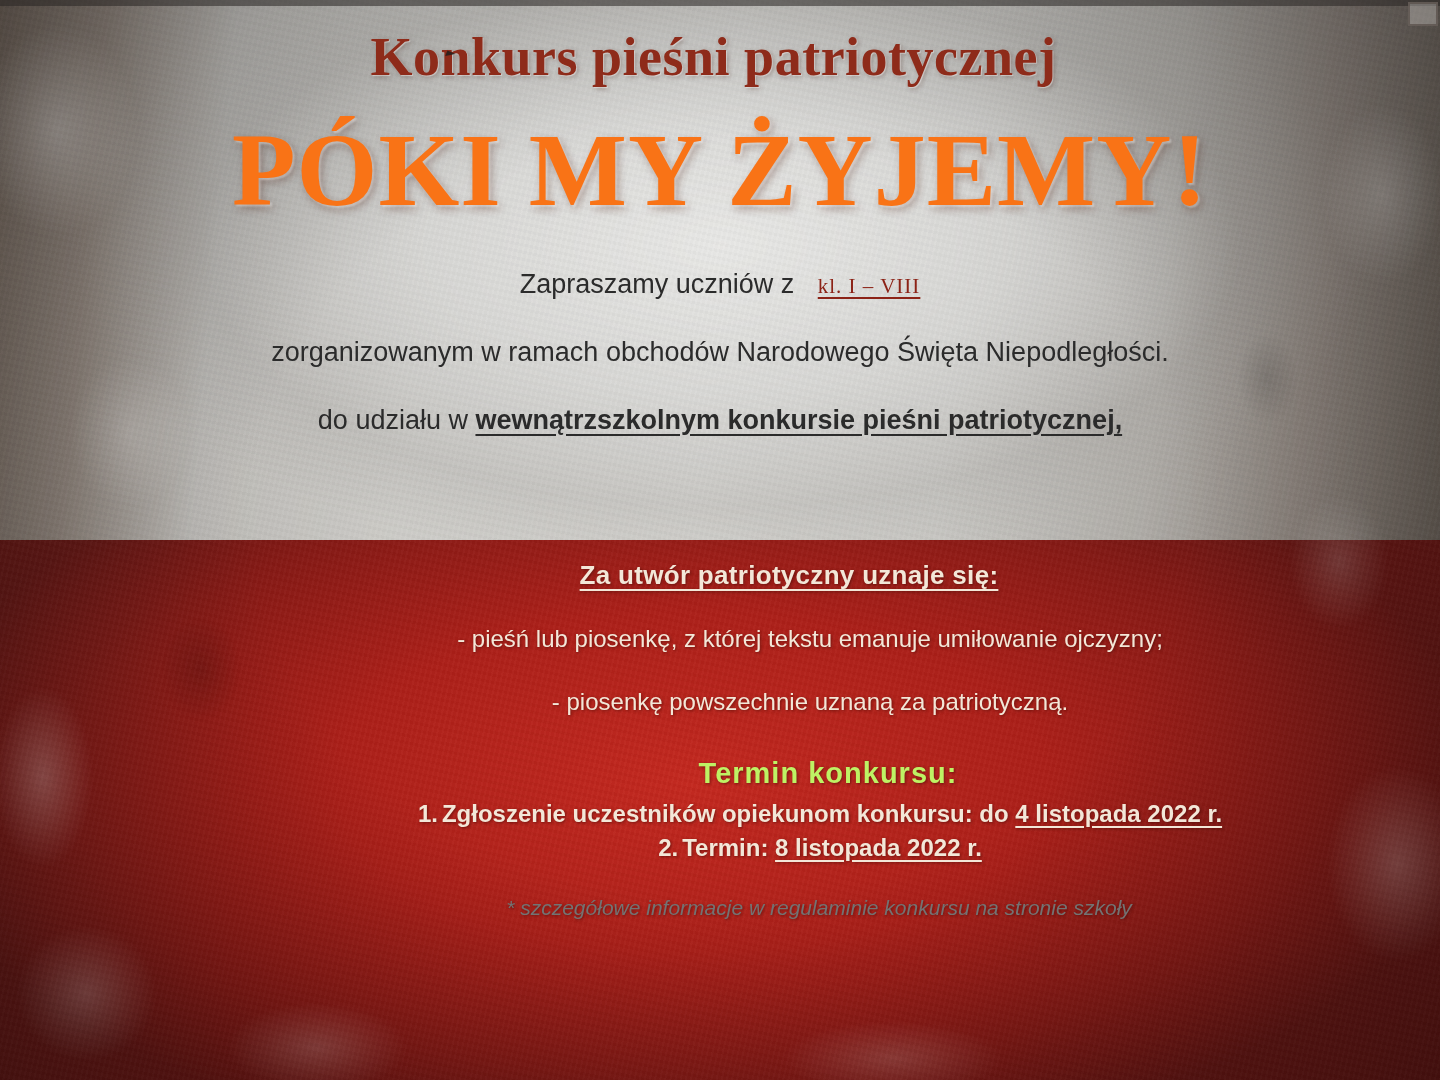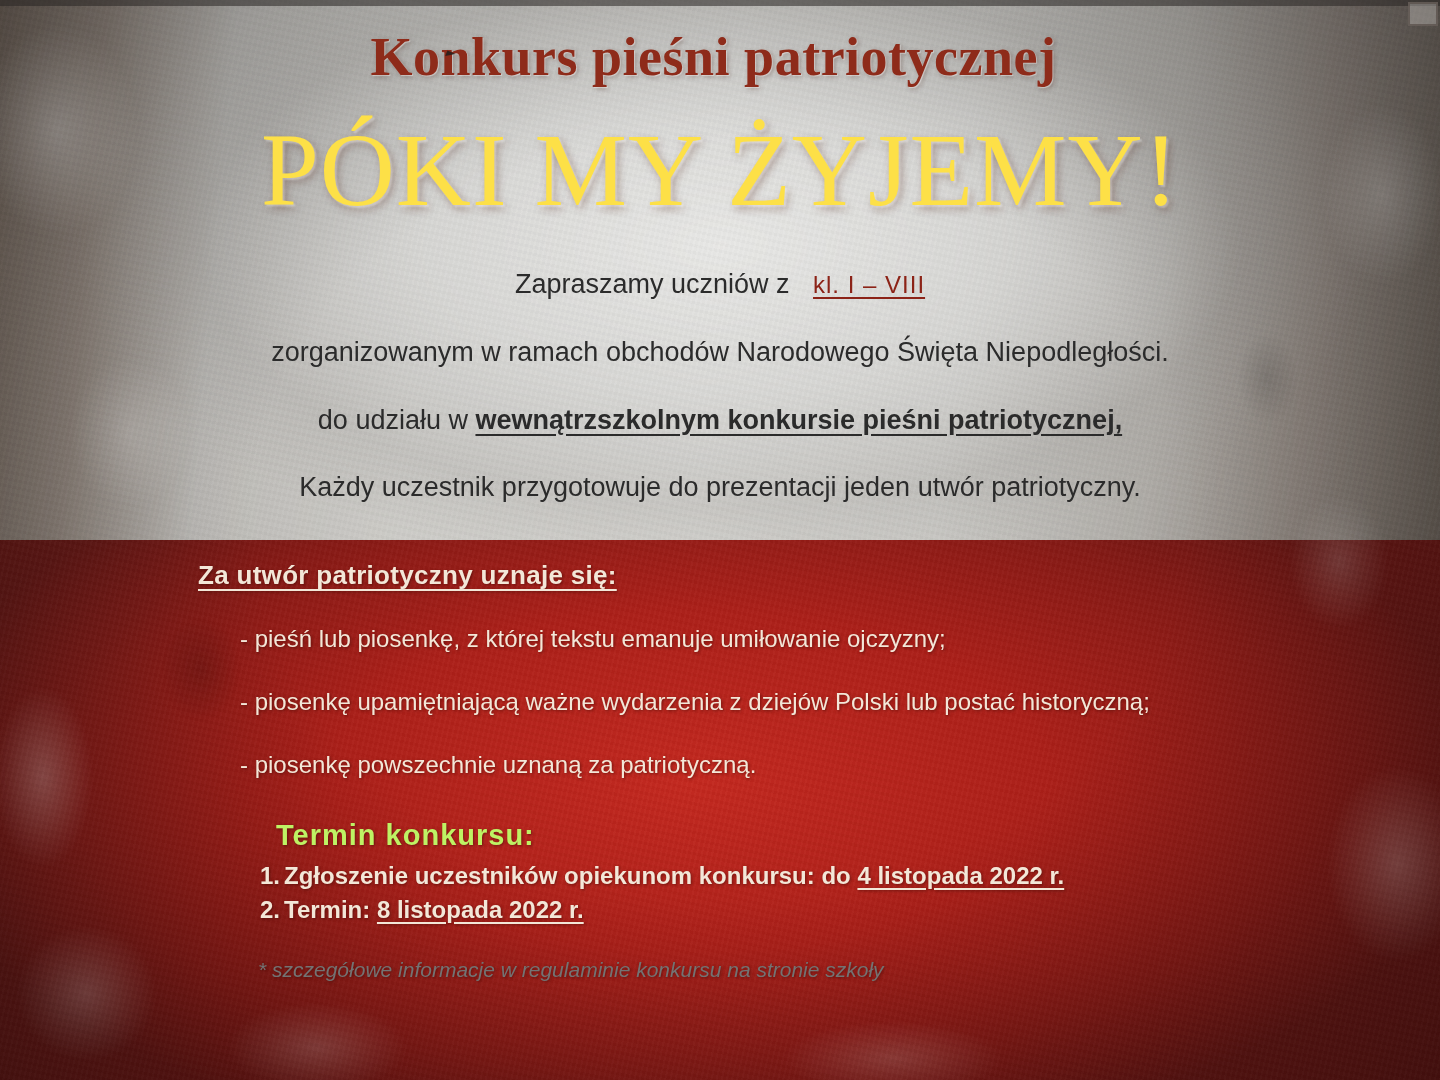--- a/index.html
+++ b/index.html
@@ -95,60 +95,60 @@
     font-weight: bold;
     font-size: 54px;
     letter-spacing: 0.5px;
     color: #8e2b1a;
     text-shadow: 1px 1px 1px rgba(255,255,255,0.45), 2px 2px 5px rgba(60,20,10,0.30);
   }
   .title-big {
     position: absolute;
     top: 110px; left: 0; right: 0;
     font-family: "Liberation Serif", serif;
-    font-weight: normal;
+    font-weight: bold;
     font-size: 104px;
     letter-spacing: 1px;
-    color: #fde047;
+    color: #f97316;
     text-shadow: 2px 2px 2px rgba(255,255,255,0.35), 3px 4px 8px rgba(70,20,10,0.35);
   }
 
   .intro {
     position: absolute;
     left: 60px; right: 60px;
     top: 268px;
     color: #2b2b2b;
     font-size: 27px;
     line-height: 1.25;
   }
   .intro p { margin: 0 0 34px 0; }
   .intro .u {
     text-decoration: underline;
     text-underline-offset: 4px;
   }
   .accent-red {
     color: #8c2317;
-    font-family: Liberation Sans, sans-serif;
-    font-size: 24px;
+    font-family: Liberation Serif, serif;
+    font-size: 21px;
     letter-spacing: 1px;
     margin-left: 16px;
   }
   .bold-u {
     font-weight: bold;
     text-decoration: underline;
     text-underline-offset: 5px;
   }
 
   
   .red-block {
     position: absolute;
     left: 0; right: 0;
     top: 560px;
     color: #f3e7d8;
-    text-align: left;
+    text-align: center;
     padding-left: 170px;
     padding-right: 60px;
     font-size: 25px;
     text-shadow: 1px 1px 3px rgba(60,10,6,0.55);
     margin-left: 28px;
   }
   .red-heading {
     font-weight: bold;
     font-size: 26px;
     text-decoration: underline;
@@ -218,28 +218,26 @@
     <div class="cursor"></div>
 
     <div class="intro">
       <p>
         <span>Zapraszamy uczniów z </span><span class="accent-red u">kl. I – VIII</span>
       </p>
       <p>zorganizowanym w ramach obchodów Narodowego Święta Niepodległości.</p>
       <p>
         <span>do udziału w </span><span class="bold-u">wewnątrzszkolnym konkursie pieśni patriotycznej,</span>
       </p>
-      <p>Każdy uczestnik przygotowuje do prezentacji jeden utwór patriotyczny.</p>
     </div>
 
     <div class="red-block">
       <div class="red-heading">Za utwór patriotyczny uznaje się:</div>
 
       <div class="bullet">- pieśń lub piosenkę, z której tekstu emanuje umiłowanie ojczyzny;</div>
-      <div class="bullet">- piosenkę upamiętniającą ważne wydarzenia z dziejów Polski lub postać historyczną;</div>
       <div class="bullet">- piosenkę powszechnie uznaną za patriotyczną.</div>
 
       <div class="term-title">Termin konkursu:</div>
 
       <div class="term-item">
         <span class="num">1.</span><span>Zgłoszenie uczestników opiekunom konkursu: do </span><span class="u2">4 listopada 2022 r.</span>
       </div>
       <div class="term-item">
         <span class="num">2.</span><span>Termin: </span><span class="u2">8 listopada 2022 r.</span>
       </div>

